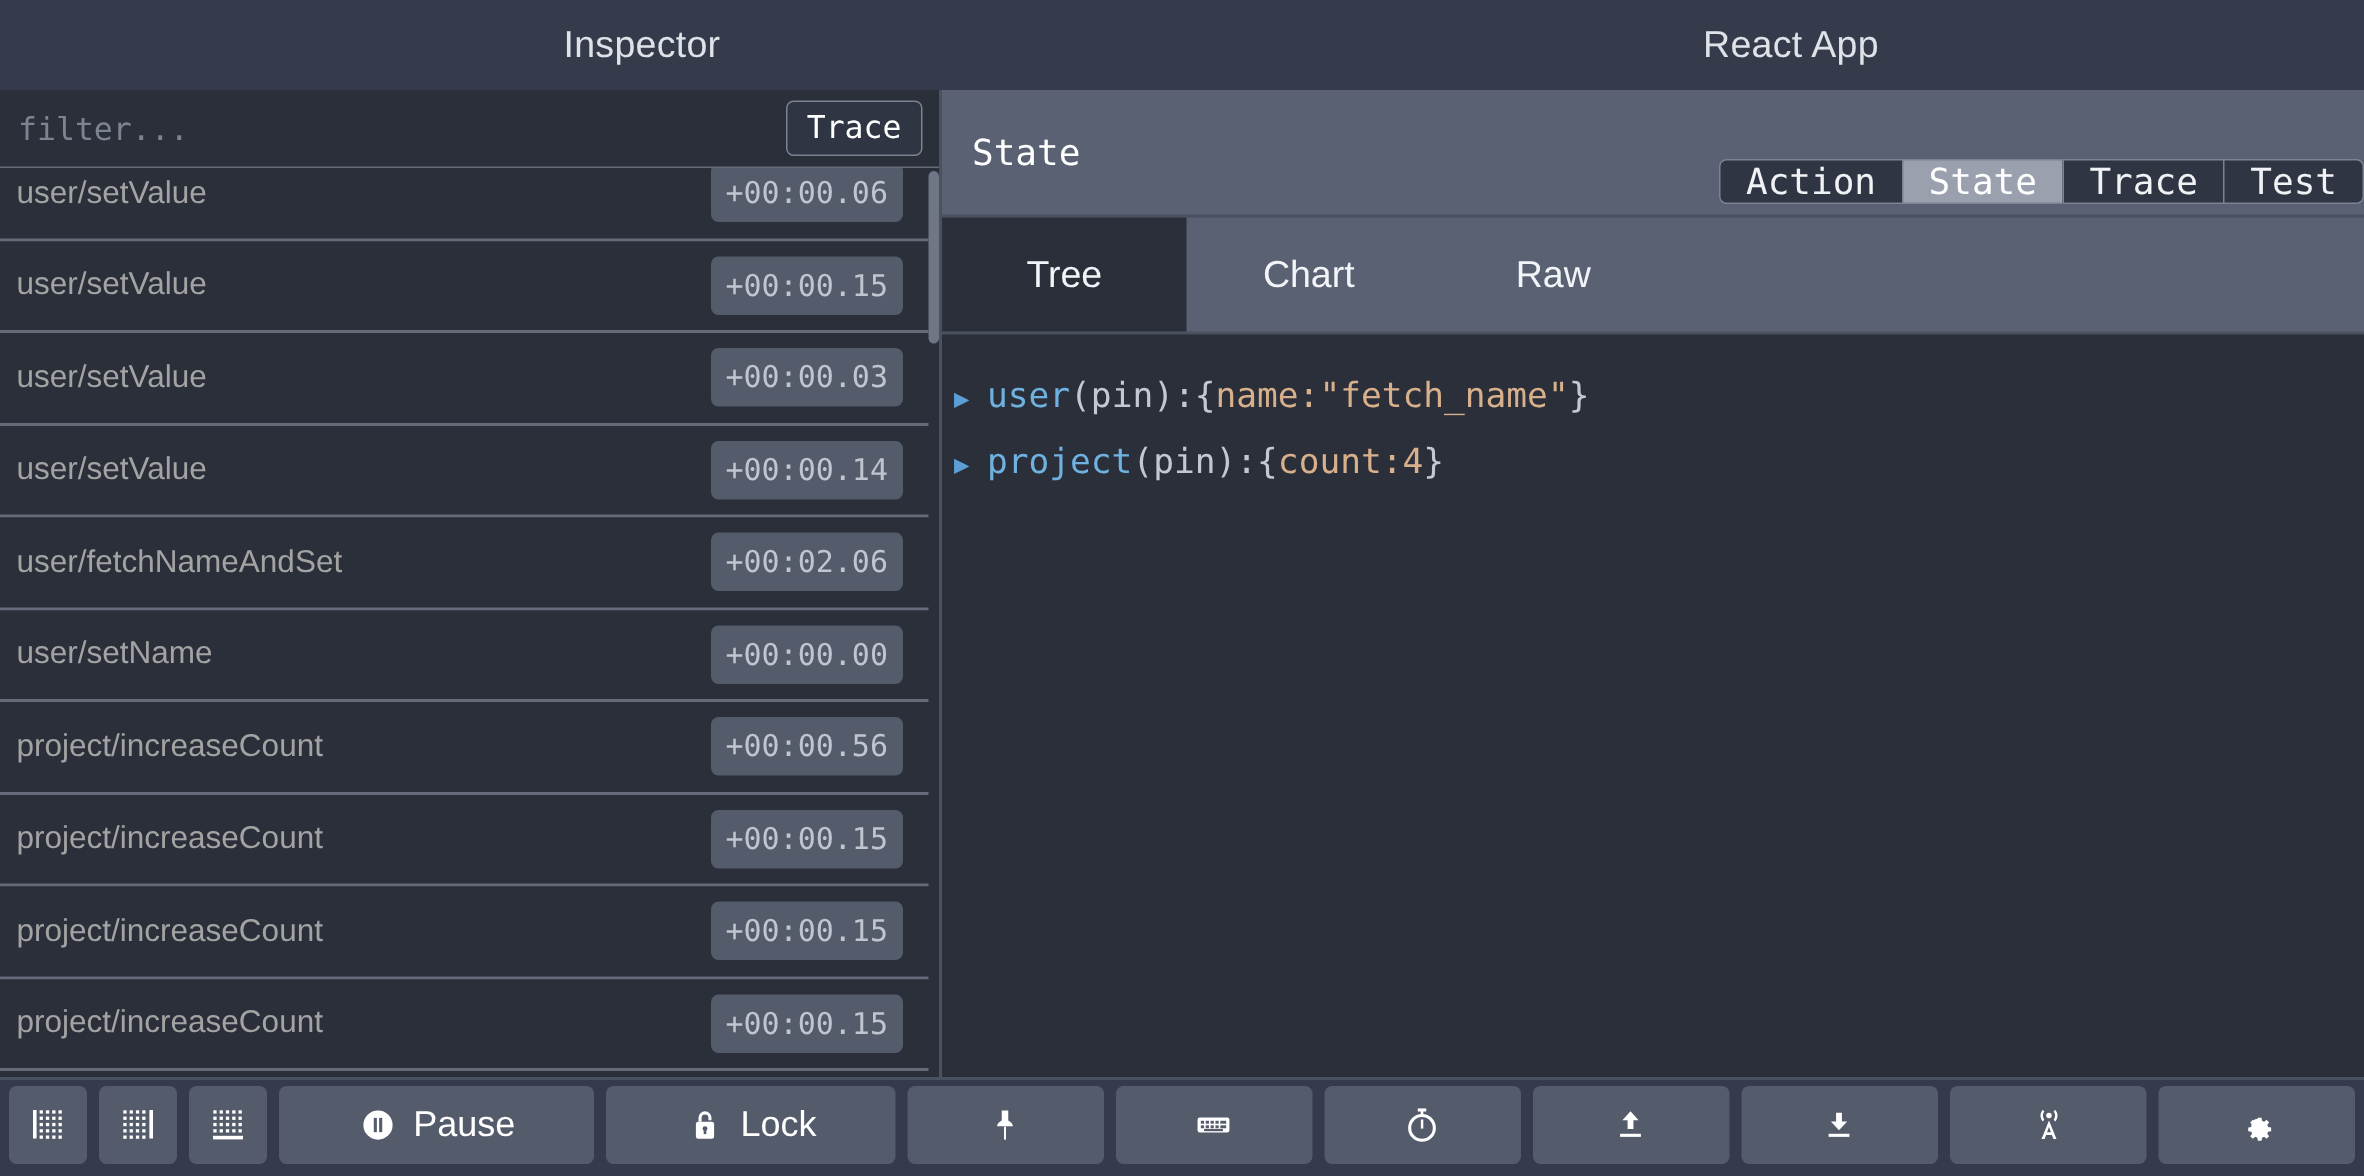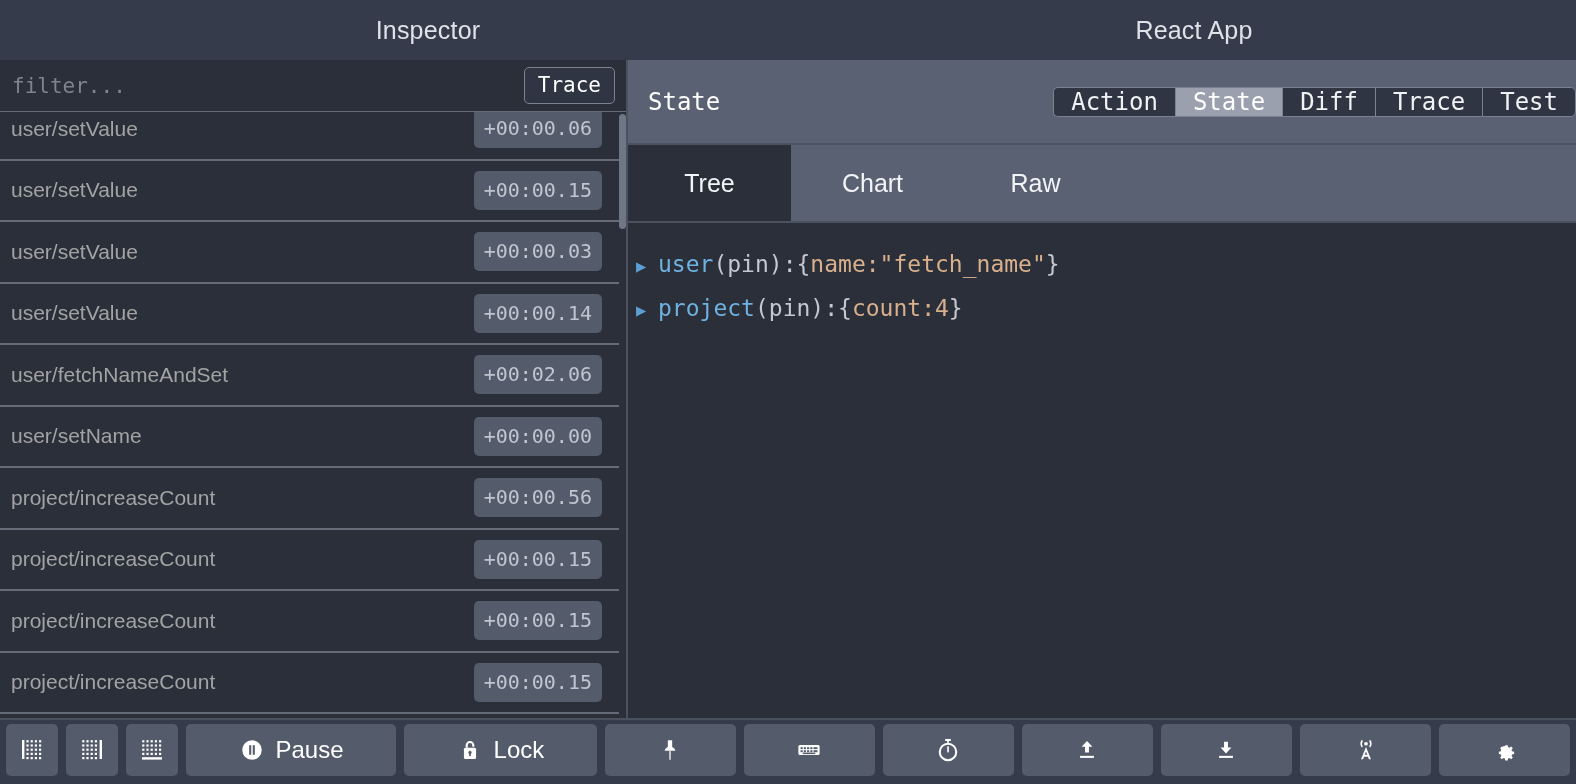--- a/index.html
+++ b/index.html
@@ -109,21 +109,21 @@
   .mode-bar {
     height: 85px; flex: 0 0 85px;
     display: flex; align-items: center; justify-content: space-between;
     background: #5a6172; padding: 0 0 0 20px;
     border-bottom: 2px solid #4b525f;
   }
   .mode-label {
     font-family: "DejaVu Sans Mono", monospace;
     font-size: 24px; color: #ffffff;
   }
-  .mode-tabs { display: flex; height: 100%; align-items: center; padding: 7px 0; }
+  .mode-tabs { display: flex; height: 100%; align-items: flex-end; padding: 7px 0; }
   .mode-tab {
     font-family: "DejaVu Sans Mono", monospace;
     font-size: 24px; color: #f0f2f5;
     background: #2f3542; border: 1px solid #7b8290;
     border-right-width: 0;
     display: flex; align-items: center; justify-content: center;
     padding: 0 17px; cursor: pointer; white-space: nowrap;
   }
   .mode-tab:first-child { border-radius: 5px 0 0 5px; }
   .mode-tab:last-child  { border-right-width: 1px; border-radius: 0 5px 5px 0; }
@@ -251,21 +251,20 @@
         <div class="scrollbar-thumb"></div>
       </div>
     </div>
 
     <div class="right-pane">
       <div class="mode-bar">
         <span class="mode-label">State</span>
         <div class="mode-tabs" id="mode-tabs">
             <div class="mode-tab">Action</div>
             <div class="mode-tab selected">State</div>
-            <div class="mode-tab">Diff</div>
             <div class="mode-tab">Trace</div>
             <div class="mode-tab">Test</div>
           </div>
       </div>
       <div class="sub-tabs" id="sub-tabs">
           <div class="sub-tab selected">Tree</div>
           <div class="sub-tab">Chart</div>
           <div class="sub-tab">Raw</div>
         </div>
       <div class="tree-body" id="tree-body">

